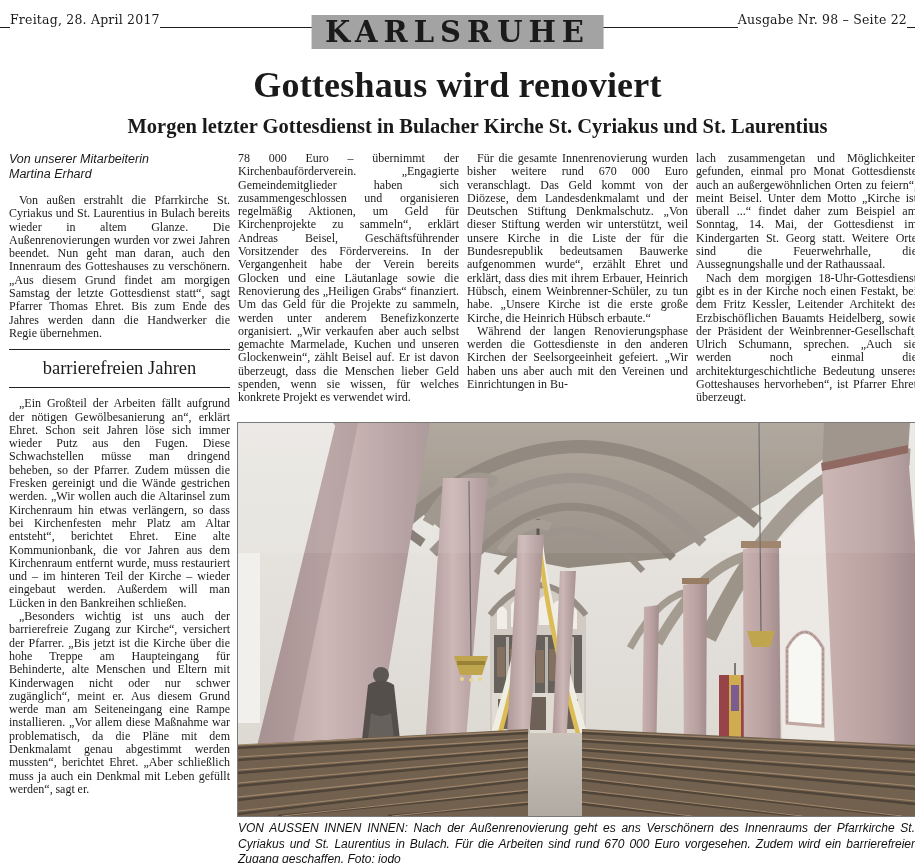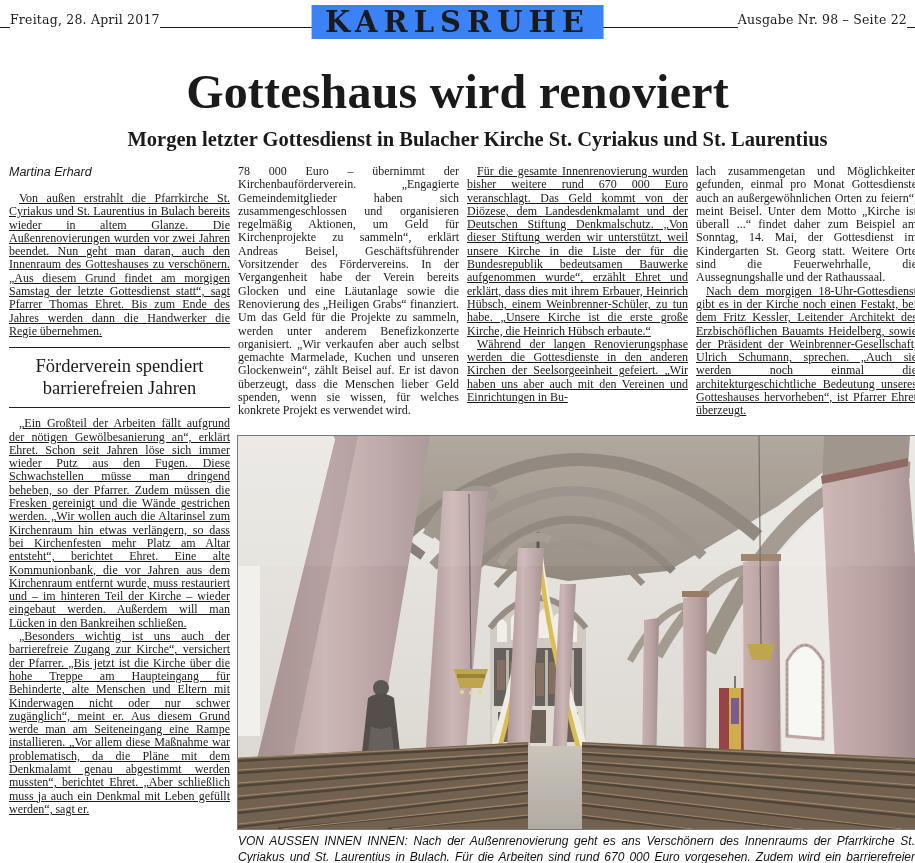--- a/index.html
+++ b/index.html
@@ -12,33 +12,33 @@
   
   .pagehead { position:relative; height:50px; }
   .pagehead .rule { position:absolute; left:0; right:0; top:27px; border-top:1.6px solid #1c1c1c; }
   .pagehead .date, .pagehead .issue {
     position:absolute; top:12px; font-family:"DejaVu Serif", serif;
     font-size:12.5px; letter-spacing:.2px; background:#fff; padding-bottom:2px;
   }
   .pagehead .date { left:10px; }
   .pagehead .issue { right:8px; }
   .masthead {
-    position:absolute; left:50%; top:5px; transform:translateX(-50%);
+    position:absolute; left:50%; top:15px; transform:translateX(-50%);
     font-family:"DejaVu Serif", serif; font-size:29px; font-weight:600;
-    letter-spacing:6px; background:#3b82f6; padding:0 14px; white-space:nowrap;
+    letter-spacing:6px; background:#a3a3a3; padding:0 14px; white-space:nowrap;
   }
   
   .headline-block { text-align:center; margin-top:14px; }
-  .headline { font-size:48px; font-weight:700; letter-spacing:.2px; font-family:"Liberation Serif", serif; }
+  .headline { font-size:36px; font-weight:700; letter-spacing:.2px; font-family:"Liberation Serif", serif; }
   .subheadline { font-size:20.5px; font-weight:700; margin-top:9px; font-family:"Liberation Serif", serif;margin-left:40px; }
   
   .content { display:flex; gap:8px; padding:0 9px; margin-top:14px; }
   .col { width:221px; flex:0 0 221px; font-size:12px; line-height:13.3px; text-align:justify; }
   .col p { hyphens:auto; -webkit-hyphens:auto; word-spacing:-0.2px; }
-  .col p.ind { text-indent:10px;text-decoration:underline; }
+  .col p.ind { text-indent:10px; }
   .byline { font-family:"Liberation Sans", sans-serif; font-style:italic; font-size:12.5px; line-height:15px; margin-bottom:12px; text-align:left; }
   .sectionhead {
     border-top:1.4px solid #222; border-bottom:1.4px solid #222;
     text-align:center; padding:7px 0 8px; margin:9px 0 9px;
     font-size:18.5px; line-height:22px; font-family:"Liberation Serif", serif;
   }
   .right-area { flex:1 1 auto; }
   .text-row { display:flex; gap:8px; height:270px; overflow:hidden; }
   
   figure { margin-top:1px; width:677px; }
@@ -62,25 +62,25 @@
 
   <div class="headline-block">
     <div class="headline">Gotteshaus wird renoviert</div>
     <div class="subheadline">Morgen letzter Gottesdienst in Bulacher Kirche St. Cyriakus und St. Laurentius</div>
   </div>
 
   <div class="content">
 
     <div class="col">
       <div class="byline">
+        <div>Von unserer Mitarbeiterin</div>
         <div>Martina Erhard</div>
       </div>
       <p class="ind">Von außen erstrahlt die Pfarrkirche St. Cyriakus und St. Laurentius in Bulach bereits wieder in altem Glanze. Die Außenrenovierungen wurden vor zwei Jahren beendet. Nun geht man daran, auch den Innenraum des Gotteshauses zu verschönern. „Aus diesem Grund findet am morgigen Samstag der letzte Gottesdienst statt“, sagt Pfarrer Thomas Ehret. Bis zum Ende des Jahres werden dann die Handwerker die Regie übernehmen.</p>
       <div class="sectionhead">
-        <span style="display:block">Förderverein spendiert</span>
         <span style="display:block">barrierefreien Jahren</span>
       </div>
       <p class="ind">„Ein Großteil der Arbeiten fällt aufgrund der nötigen Gewölbesanierung an“, erklärt Ehret. Schon seit Jahren löse sich immer wieder Putz aus den Fugen. Diese Schwachstellen müsse man dringend beheben, so der Pfarrer. Zudem müssen die Fresken gereinigt und die Wände gestrichen werden. „Wir wollen auch die Altarinsel zum Kirchenraum hin etwas verlängern, so dass bei Kirchenfesten mehr Platz am Altar entsteht“, berichtet Ehret. Eine alte Kommunionbank, die vor Jahren aus dem Kirchenraum entfernt wurde, muss restauriert und – im hinteren Teil der Kirche – wieder eingebaut werden. Außerdem will man Lücken in den Bankreihen schließen.</p>
       <p class="ind">„Besonders wichtig ist uns auch der barrierefreie Zugang zur Kirche“, versichert der Pfarrer. „Bis jetzt ist die Kirche über die hohe Treppe am Haupteingang für Behinderte, alte Menschen und Eltern mit Kinderwagen nicht oder nur schwer zugänglich“, meint er. Aus diesem Grund werde man am Seiteneingang eine Rampe installieren. „Vor allem diese Maßnahme war problematisch, da die Pläne mit dem Denkmalamt genau abgestimmt werden mussten“, berichtet Ehret. „Aber schließlich muss ja auch ein Denkmal mit Leben gefüllt werden“, sagt er.</p>
     </div>
 
     <div class="right-area">
       <div class="text-row">
         <div class="col">
           <p>78 000 Euro – übernimmt der Kirchenbauförderverein. „Engagierte Gemeindemitglieder haben sich zusammengeschlossen und organisieren regelmäßig Aktionen, um Geld für Kirchenprojekte zu sammeln“, erklärt Andreas Beisel, Geschäftsführender Vorsitzender des Fördervereins. In der Vergangenheit habe der Verein bereits Glocken und eine Läutanlage sowie die Renovierung des „Heiligen Grabs“ finanziert. Um das Geld für die Projekte zu sammeln, werden unter anderem Benefizkonzerte organisiert. „Wir verkaufen aber auch selbst gemachte Marmelade, Kuchen und unseren Glockenwein“, zählt Beisel auf. Er ist davon überzeugt, dass die Menschen lieber Geld spenden, wenn sie wissen, für welches konkrete Projekt es verwendet wird.</p>

